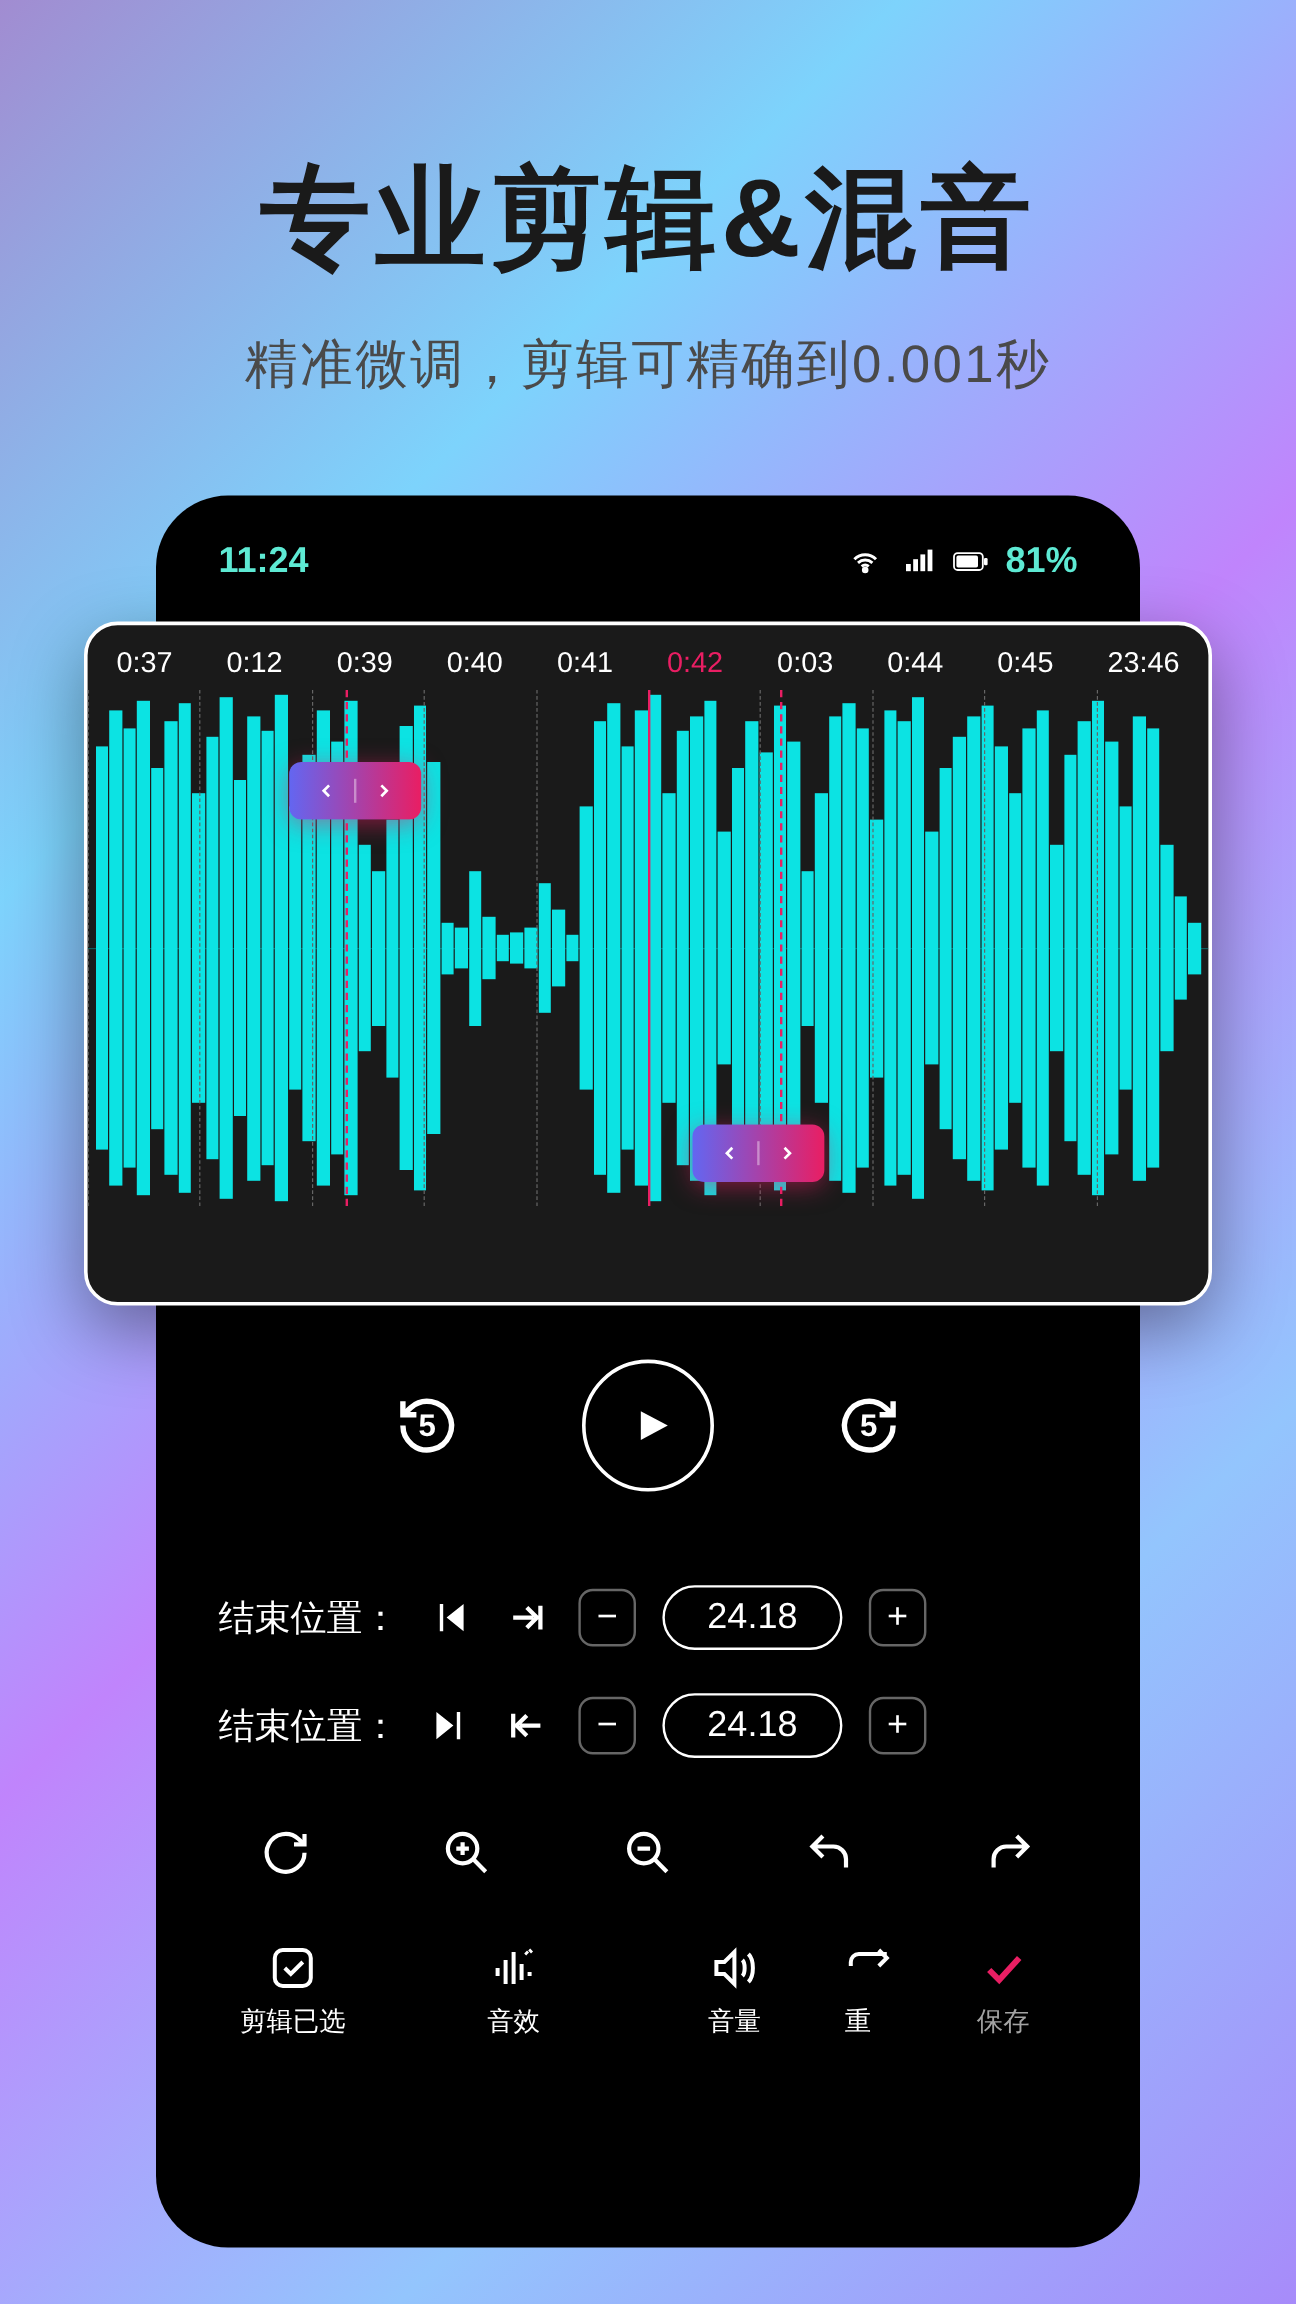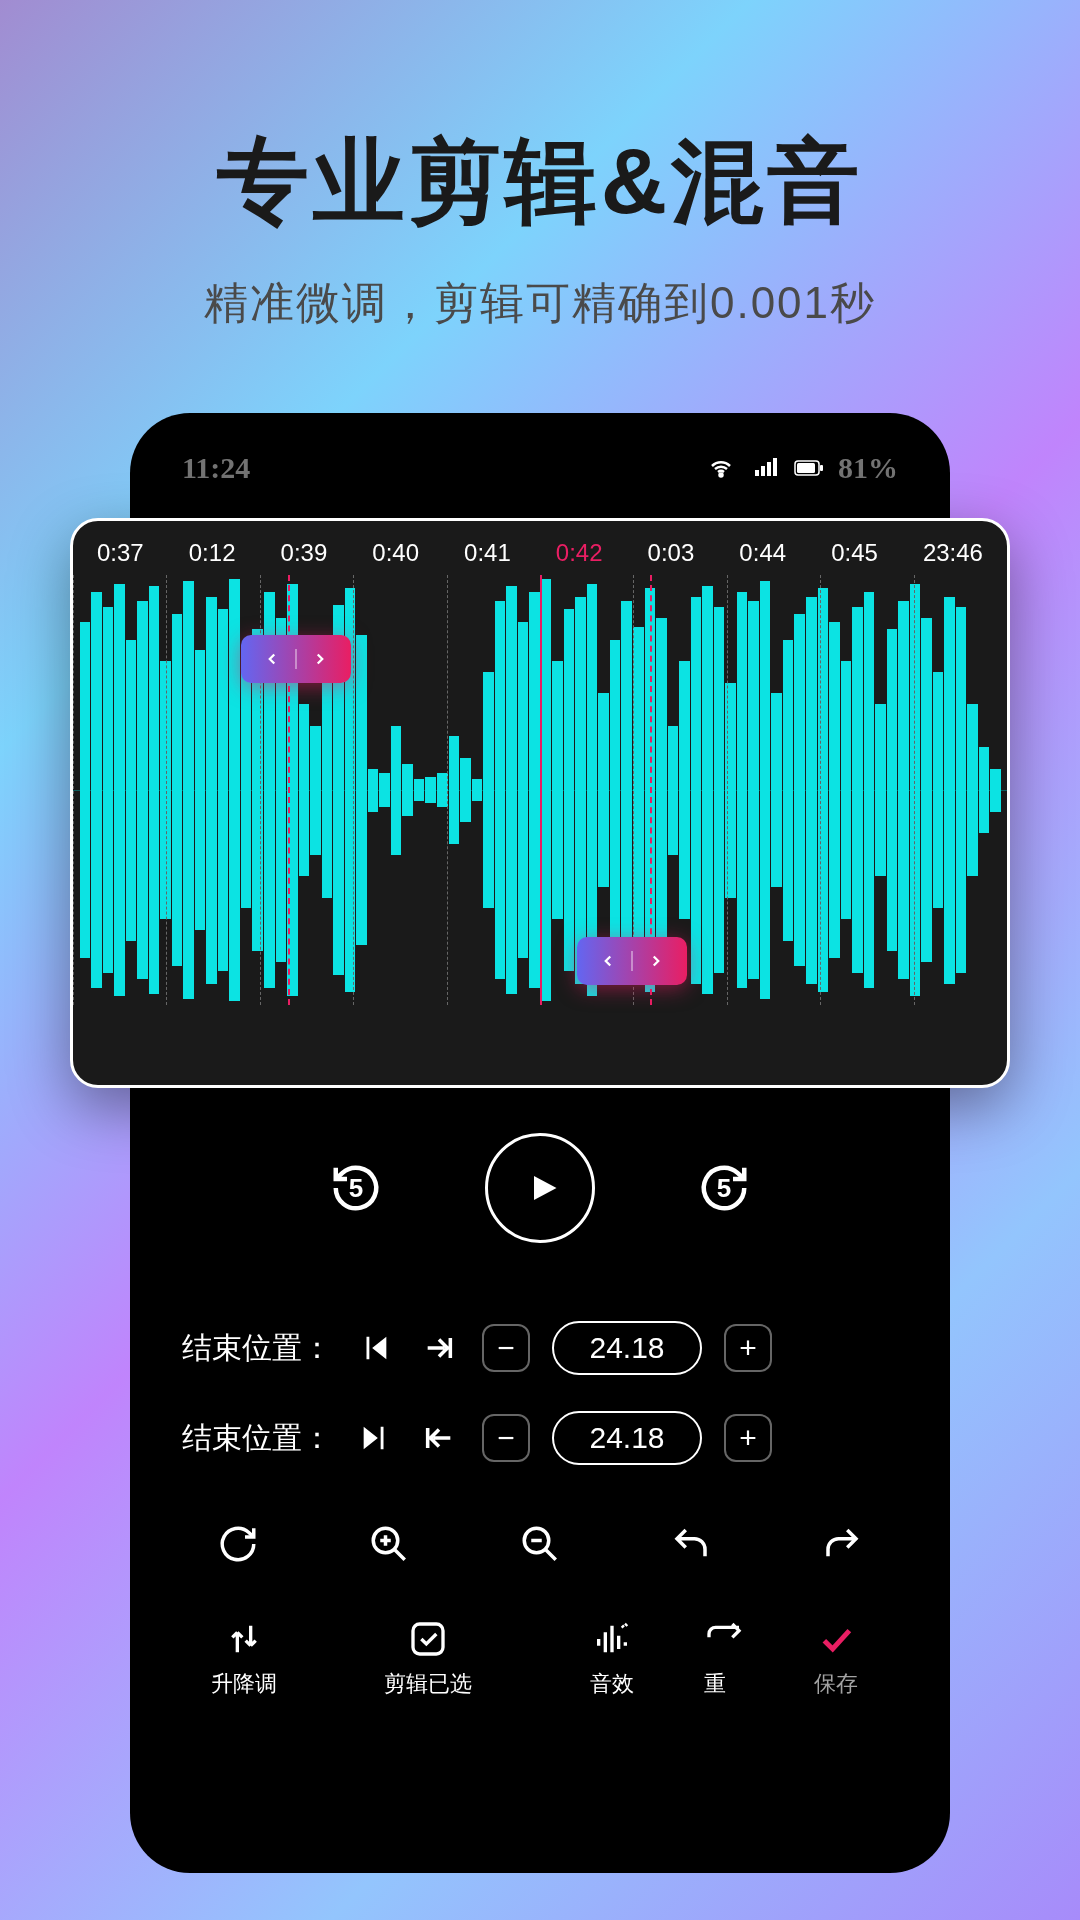--- a/index.html
+++ b/index.html
@@ -33,25 +33,24 @@
   background: #000;
   border-radius: 60px;
   padding: 28px 22px;
   position: relative;
   overflow: visible;
 }
 .status-bar {
   display: flex;
   justify-content: space-between;
   align-items: center;
-  color: #737373;
+  color: #5eead4;
   padding: 10px 30px 20px;
   font-size: 30px;
   font-weight: 600;
-  font-family: Liberation Serif, serif;
 }
 .status-right { display: flex; align-items: center; gap: 14px; }
 .status-right svg { width: 30px; height: 24px; }
 .waveform-card {
   position: absolute;
   left: -60px;
   right: -60px;
   top: 105px;
   height: 570px;
   background: #1a1a1a;
@@ -454,36 +453,36 @@
             <path d="M9 14L4 9l5-5M4 9h10a6 6 0 0 1 6 6v4"></path>
           </svg></div>
       <div><svg viewBox="0 0 24 24" fill="none" stroke="#fff" stroke-width="2">
             <path d="M15 14l5-5-5-5M20 9H10a6 6 0 0 0-6 6v4"></path>
           </svg></div>
     </div>
 
     <div class="bottom-nav">
       <div class="nav-item">
         <svg viewBox="0 0 24 24" fill="none" stroke="#fff" stroke-width="2">
-            <path d="M8 20V8M8 8l-3 3M8 8l3 3M16 4v12M16 16l-3-3M16 16l3-3"></path>
-          </svg>
-        <span class="nav-label">升降调</span>
-      </div>
-      <div class="nav-item">
-        <svg viewBox="0 0 24 24" fill="none" stroke="#fff" stroke-width="2">
             <rect x="3" y="3" width="18" height="18" rx="4"></rect>
             <path d="M8 12l3 3 6-6"></path>
           </svg>
         <span class="nav-label">剪辑已选</span>
       </div>
       <div class="nav-item">
         <svg viewBox="0 0 24 24" fill="none" stroke="#fff" stroke-width="2">
             <path d="M4 12v4M8 8v12M12 4v16M16 10v8M20 14v2M18 4l1 1M21 3l-1 1"></path>
           </svg>
         <span class="nav-label">音效</span>
+      </div>
+      <div class="nav-item">
+        <svg viewBox="0 0 24 24" fill="none" stroke="#fff" stroke-width="2">
+            <path d="M3 9v6h4l5 5V4L7 9H3zM16 8c1.5 1.5 1.5 6.5 0 8M19 5c3 3 3 11 0 14"></path>
+          </svg>
+        <span class="nav-label">音量</span>
       </div>
       <div class="nav-item nav-partial">
         <svg viewBox="0 0 24 24" fill="none" stroke="#fff" stroke-width="2">
             <path d="M17 3l4 4-4 4M3 11V9a4 4 0 0 1 4-4h14"></path>
           </svg>
         <span class="nav-label">重</span>
       </div>
       <div class="nav-item nav-save">
         <svg viewBox="0 0 24 24" fill="none" stroke-width="3">
             <path d="M5 13l5 5L20 7"></path>

